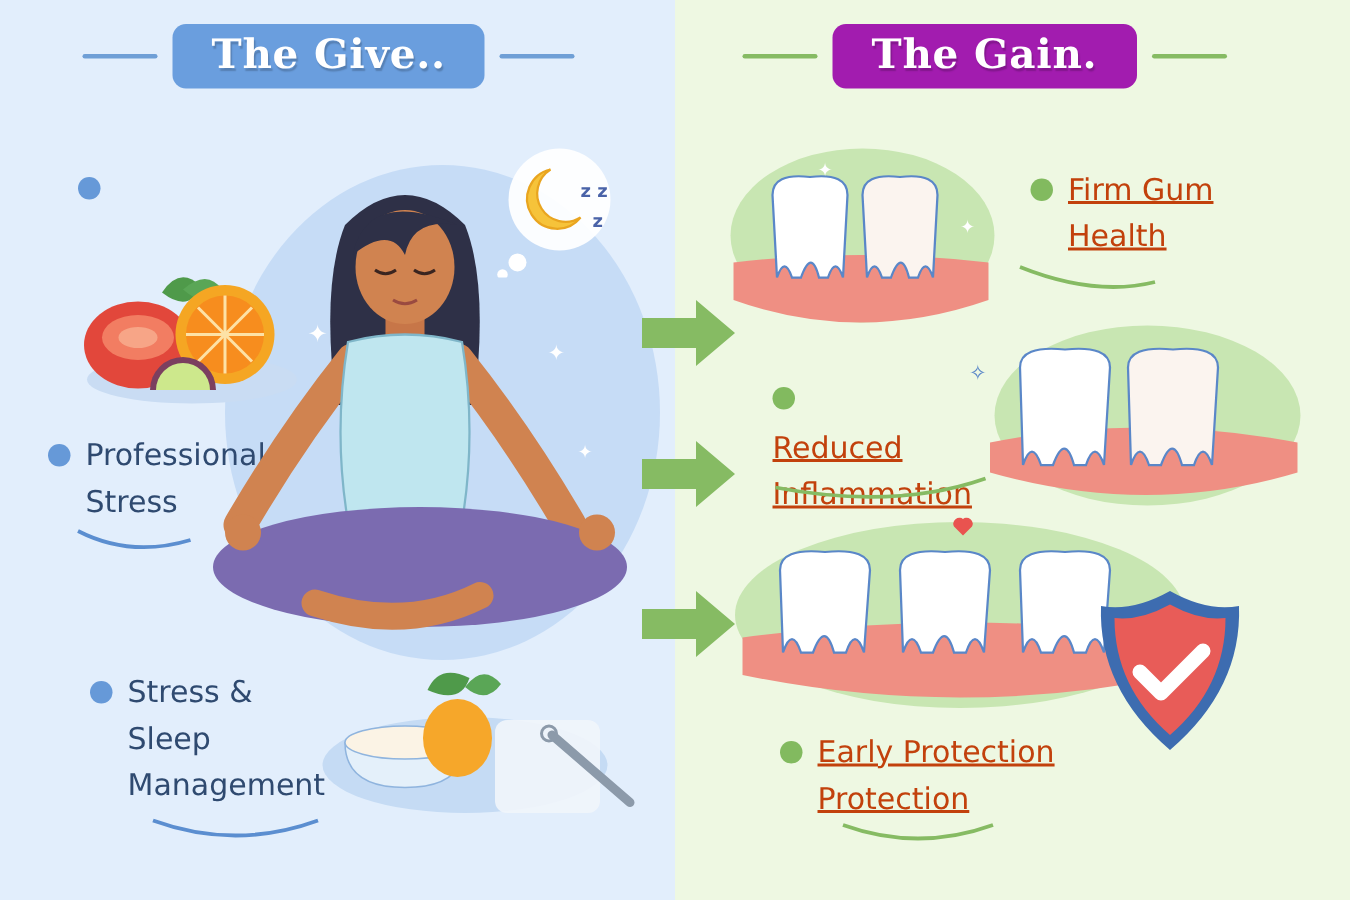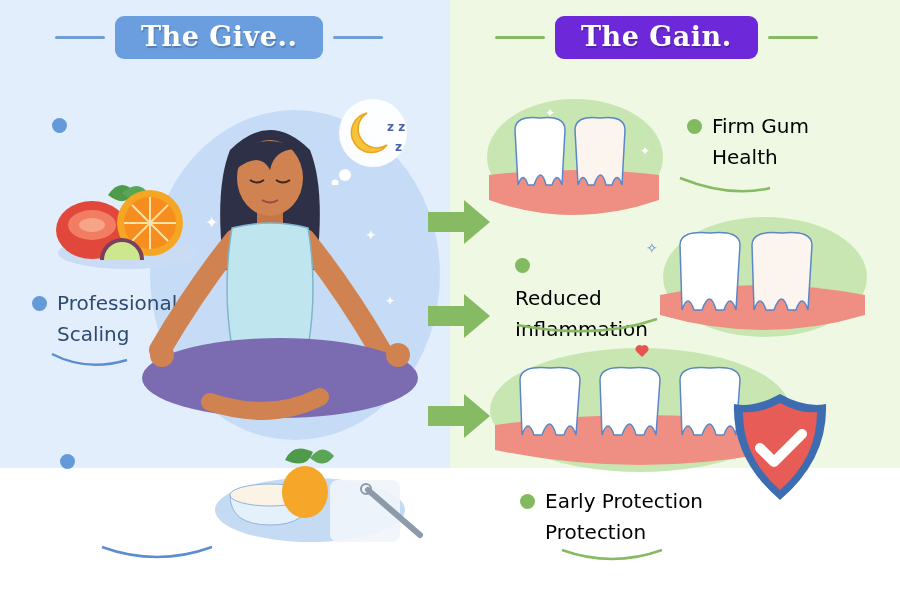--- a/index.html
+++ b/index.html
@@ -1,33 +1,33 @@
 <!DOCTYPE html>
 <html><head>
 <meta charset="utf-8">
 <style>
   * { box-sizing: border-box; margin: 0; padding: 0; }
   body { width: 900px; height: 600px; overflow: hidden; position: relative; font-family: "DejaVu Sans", sans-serif; }
-  .half { position: absolute; top: 0; height: 468px; }
+  .half { position: absolute; top: 0; height: 600px; }
   .left { left: 0; width: 450px; background: #e2eefc; }
   .right { left: 450px; width: 450px; background: #eef8e2; }
   .title-wrap { position: absolute; top: 16px; display: flex; align-items: center; gap: 10px; }
   .title-line { height: 3px; width: 50px; border-radius: 2px; }
   .title-badge { color: #fff; font-family: "DejaVu Serif", serif; font-weight: bold; font-size: 27px; padding: 5px 26px 7px; border-radius: 9px; text-shadow: 1px 2px 1px rgba(0,0,0,0.2); letter-spacing: 0.5px; }
   .give-title { left: 55px; }
   .give-title .title-line { background: #6f9fd6; }
   .give-title .title-badge { background: #6a9ede; }
   .gain-title { left: 495px; }
   .gain-title .title-line { background: #86bb63; }
-  .gain-title .title-badge { background: #6d28d9; }
+  .gain-title .title-badge { background: #a21caf; }
   .label { position: absolute; display: flex; align-items: flex-start; gap: 10px; font-size: 20px; line-height: 31px; }
   .label .dot { width: 15px; height: 15px; border-radius: 50%; margin-top: 8px; flex-shrink: 0; }
   .left .label { color: #2f4a70; }
   .left .label .dot { background: #6699d8; }
-  .right .label { color: #000000; }
+  .right .label { color: #c2410c; text-decoration: underline; }
   .right .label .dot { background: #82ba5f; }
   .label .txt { white-space: pre-line; }
   .abs { position: absolute; }
   .arrow { position: absolute; left: 428px; width: 62px; height: 44px; }
   svg { display: block; }
 </style>
 </head>
 <body>
 
 <div class="half left">
@@ -58,28 +58,31 @@
       <line x1="82" y1="30" x2="118" y2="66"></line>
         <line x1="118" y1="30" x2="82" y2="66"></line>
     </g>
     <path d="M50 85 a22 22 0 0 1 44 0z" fill="#7b3f5f"></path>
     <path d="M54 85 a18 18 0 0 1 36 0z" fill="#cde88c"></path>
   </svg>
 
   <div class="label" style="left:32px;top:288px;">
     <span class="dot"></span>
     <span class="txt">Professional
-Scaling</span>
+Stress</span>
   </div>
   <svg class="abs" style="left:50px;top:350px;" width="80" height="20">
     <path d="M2 4 q35 18 75 6" stroke="#5b8ed0" stroke-width="2.5" fill="none"></path>
   </svg>
 
   <div class="label" style="left:60px;top:446px;">
     <span class="dot"></span>
+    <span class="txt">Stress &amp;
+Sleep
+Management</span>
   </div>
   <svg class="abs" style="left:100px;top:545px;" width="120" height="20">
     <path d="M2 2 q55 20 110 0" stroke="#5b8ed0" stroke-width="2.5" fill="none"></path>
   </svg>
 
   <svg class="abs" style="left:210px;top:440px;" width="220" height="110">
     <ellipse cx="100" cy="70" rx="95" ry="32" fill="#c5dbf4"></ellipse>
     <path d="M20 55 q0 30 40 30 q40 0 40 -30z" fill="#e4f0fa" stroke="#8fb4de"></path>
     <ellipse cx="60" cy="55" rx="40" ry="11" fill="#fbf3e5" stroke="#8fb4de"></ellipse>
     <path d="M75 20 q8 -18 28 -8 q-6 18 -28 8z" fill="#4f9a4a"></path>

